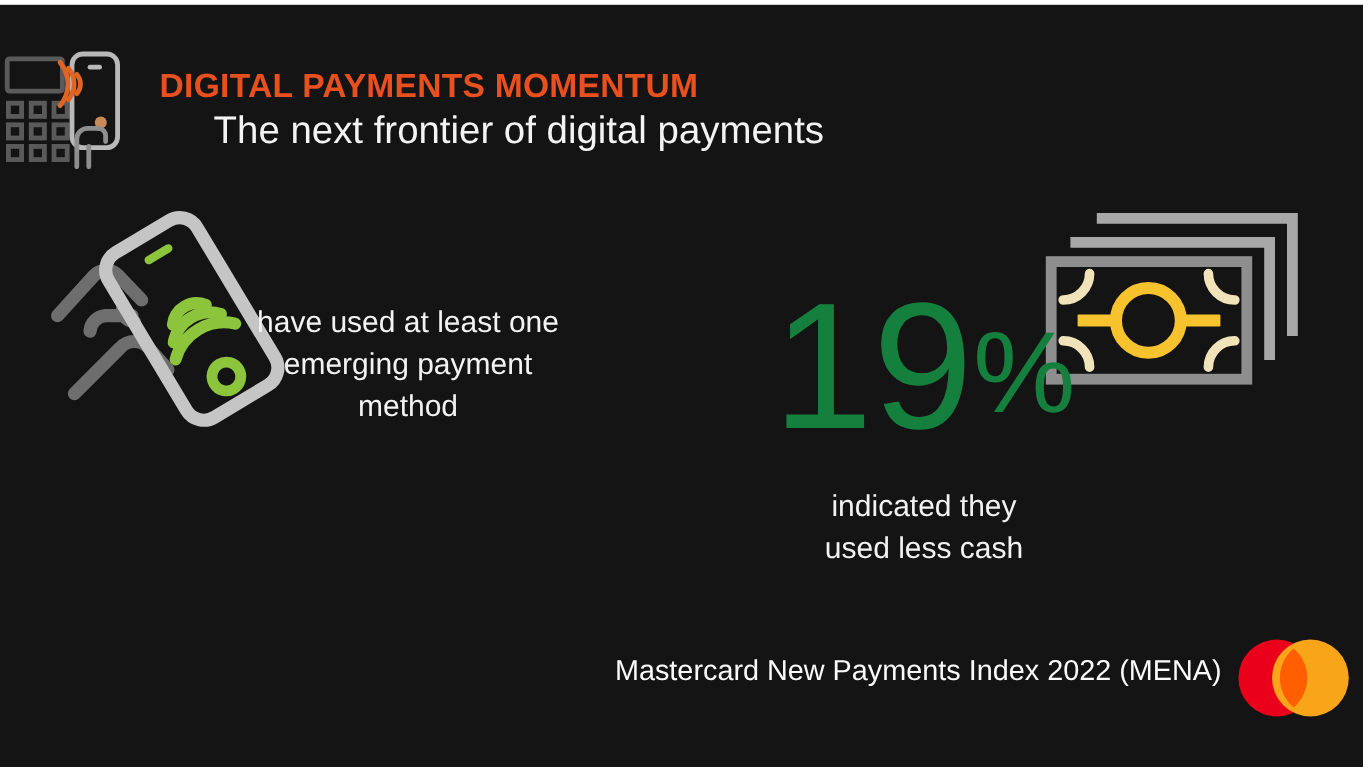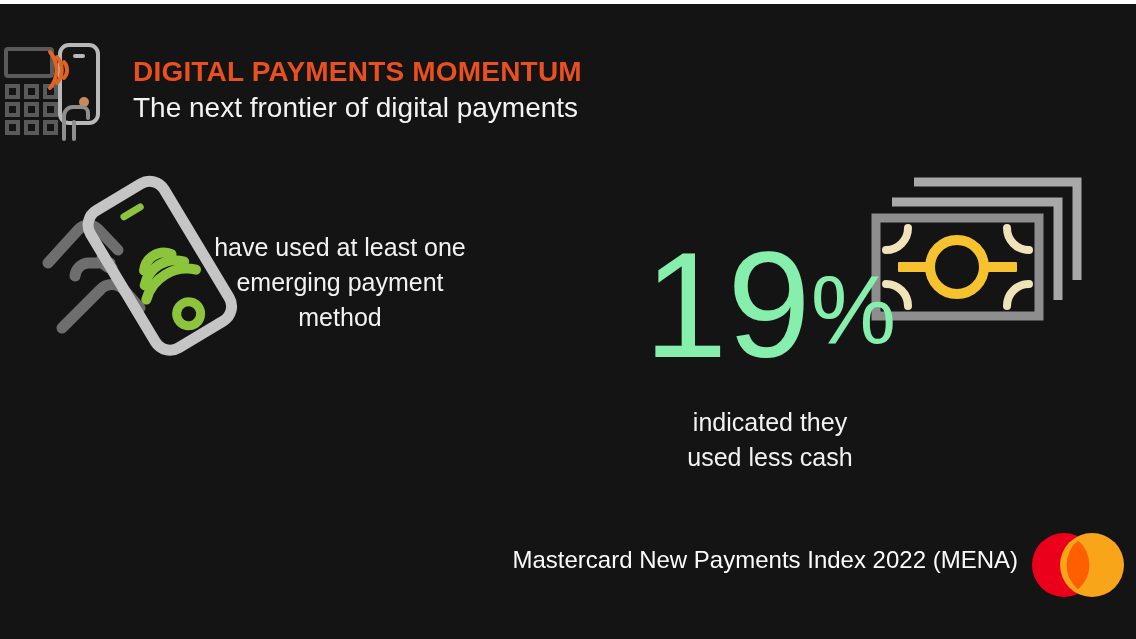--- a/index.html
+++ b/index.html
@@ -39,50 +39,52 @@
   }
   .header-title {
     font-size: 28px;
     font-weight: bold;
     letter-spacing: 0.2px;
     color: #e8501f;
     line-height: 34px;
     white-space: nowrap;
   }
   .header-subtitle {
-    font-size: 28px;
+    font-size: 32px;
     font-weight: normal;
     color: #f3f3f3;
     line-height: 38px;
     white-space: nowrap;
+    margin-left: 45px;
   }
 
   
   .stat-block {
     position: absolute;
   }
   .stat-left  { left: 140px; top: 230px; width: 400px; }
   .stat-right { left: 600px; top: 230px; width: 340px; }
 
   .stat-number {
     text-align: center;
     line-height: 1;
     white-space: nowrap;
   }
   .stat-left .stat-number  { color: #8cc43c; font-size: 150px; }
-  .stat-right .stat-number { color: #86efac; font-size: 150px; }
+  .stat-right .stat-number { color: #15803d; font-size: 150px; }
   .stat-number .pct {
     font-size: 96px;
     vertical-align: 14px;
   }
   .stat-caption {
     text-align: center;
     color: #f2f2f2;
     font-size: 25px;
     line-height: 35px;
+    margin-top: 22px;
     white-space: pre-line;
   }
   .stat-right .stat-caption { margin-top: 25px; }
 
   
   .illus-phone {
     position: absolute;
     left: 40px; top: 158px;
     width: 230px; height: 215px;
   }

